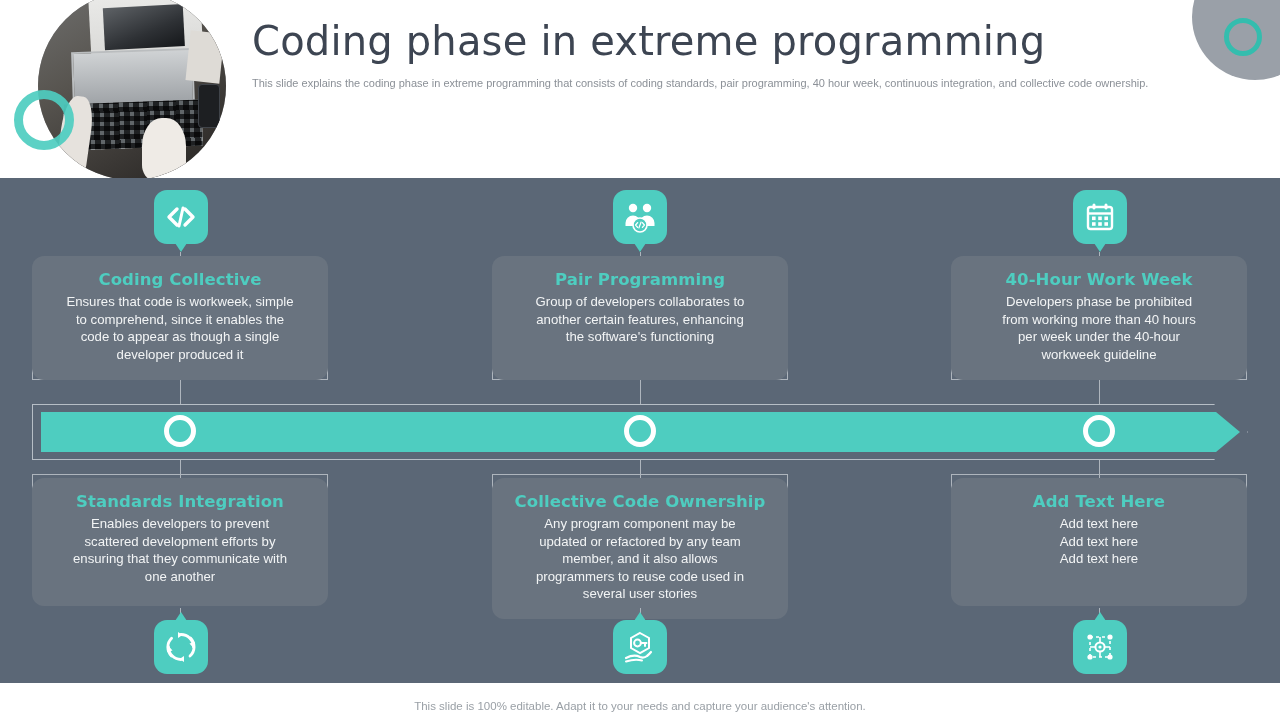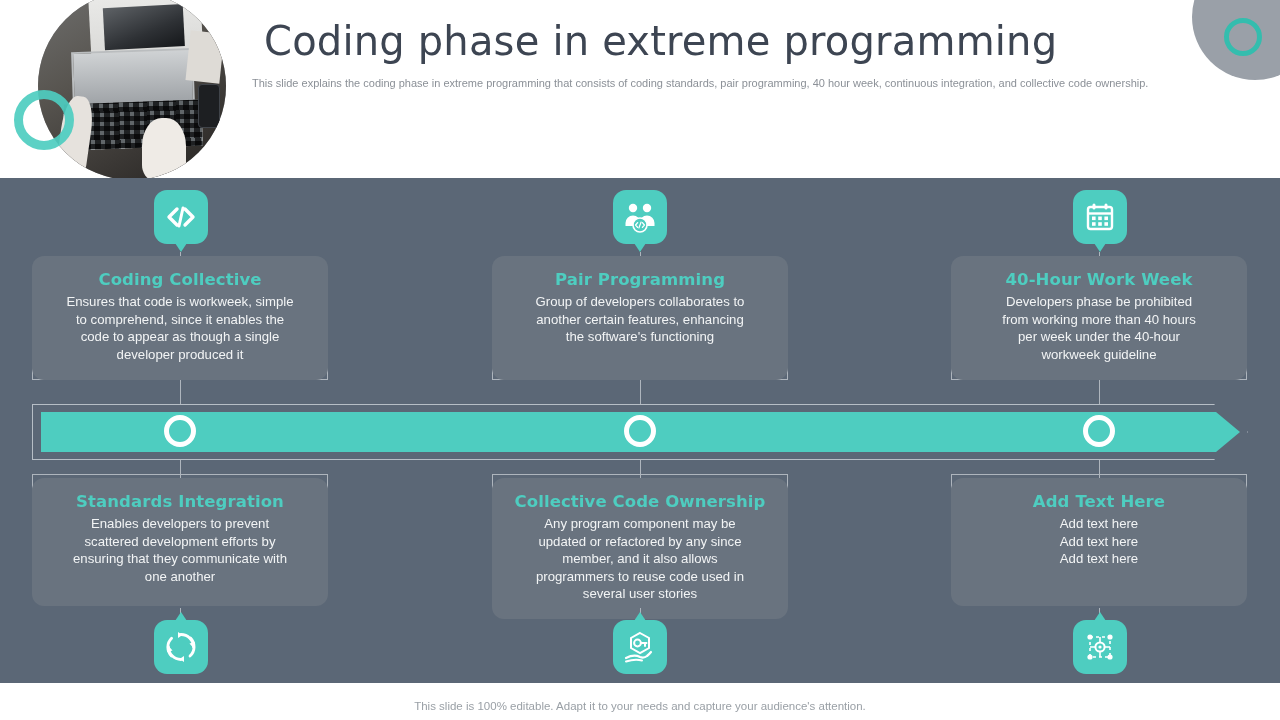--- a/index.html
+++ b/index.html
@@ -61,21 +61,20 @@
     position: absolute; left: 14px; top: 90px;
     width: 60px; height: 60px; border-radius: 50%;
     border: 9px solid #4ecdc0; opacity: .92;
   }
 
   .title {
     position: absolute; left: 252px; top: 18px;
     font-size: 40px; font-weight: 400; color: #3d4552;
     letter-spacing: .2px; white-space: nowrap;
     font-family: "DejaVu Sans", sans-serif;
-    margin-left: 12px;
   }
   .subtitle {
     position: absolute; left: 252px; top: 76px; width: 990px;
     font-size: 11px; color: #8b9097; line-height: 14px;
     font-family: "Liberation Sans", sans-serif;
   }
   .corner-gray {
     position: absolute; right: -38px; top: -46px;
     width: 126px; height: 126px; border-radius: 50%;
     background: #9aa0a8;
@@ -321,21 +320,21 @@
         </div>
       </div>
     </div>
 
     <div class="col col-2">
       <div class="card-outline bot-outline"></div>
       <div class="card bot-card">
         <div class="card-title">Collective Code Ownership</div>
         <div class="card-text">
           <span class="card-line">Any program component may be</span>
-          <span class="card-line">updated or refactored by any since</span>
+          <span class="card-line">updated or refactored by any team</span>
           <span class="card-line">member, and it also allows</span>
           <span class="card-line">programmers to reuse code used in</span>
           <span class="card-line">several user stories</span>
         </div>
       </div>
     </div>
 
     <div class="col col-3">
       <div class="card-outline bot-outline"></div>
       <div class="card bot-card">

